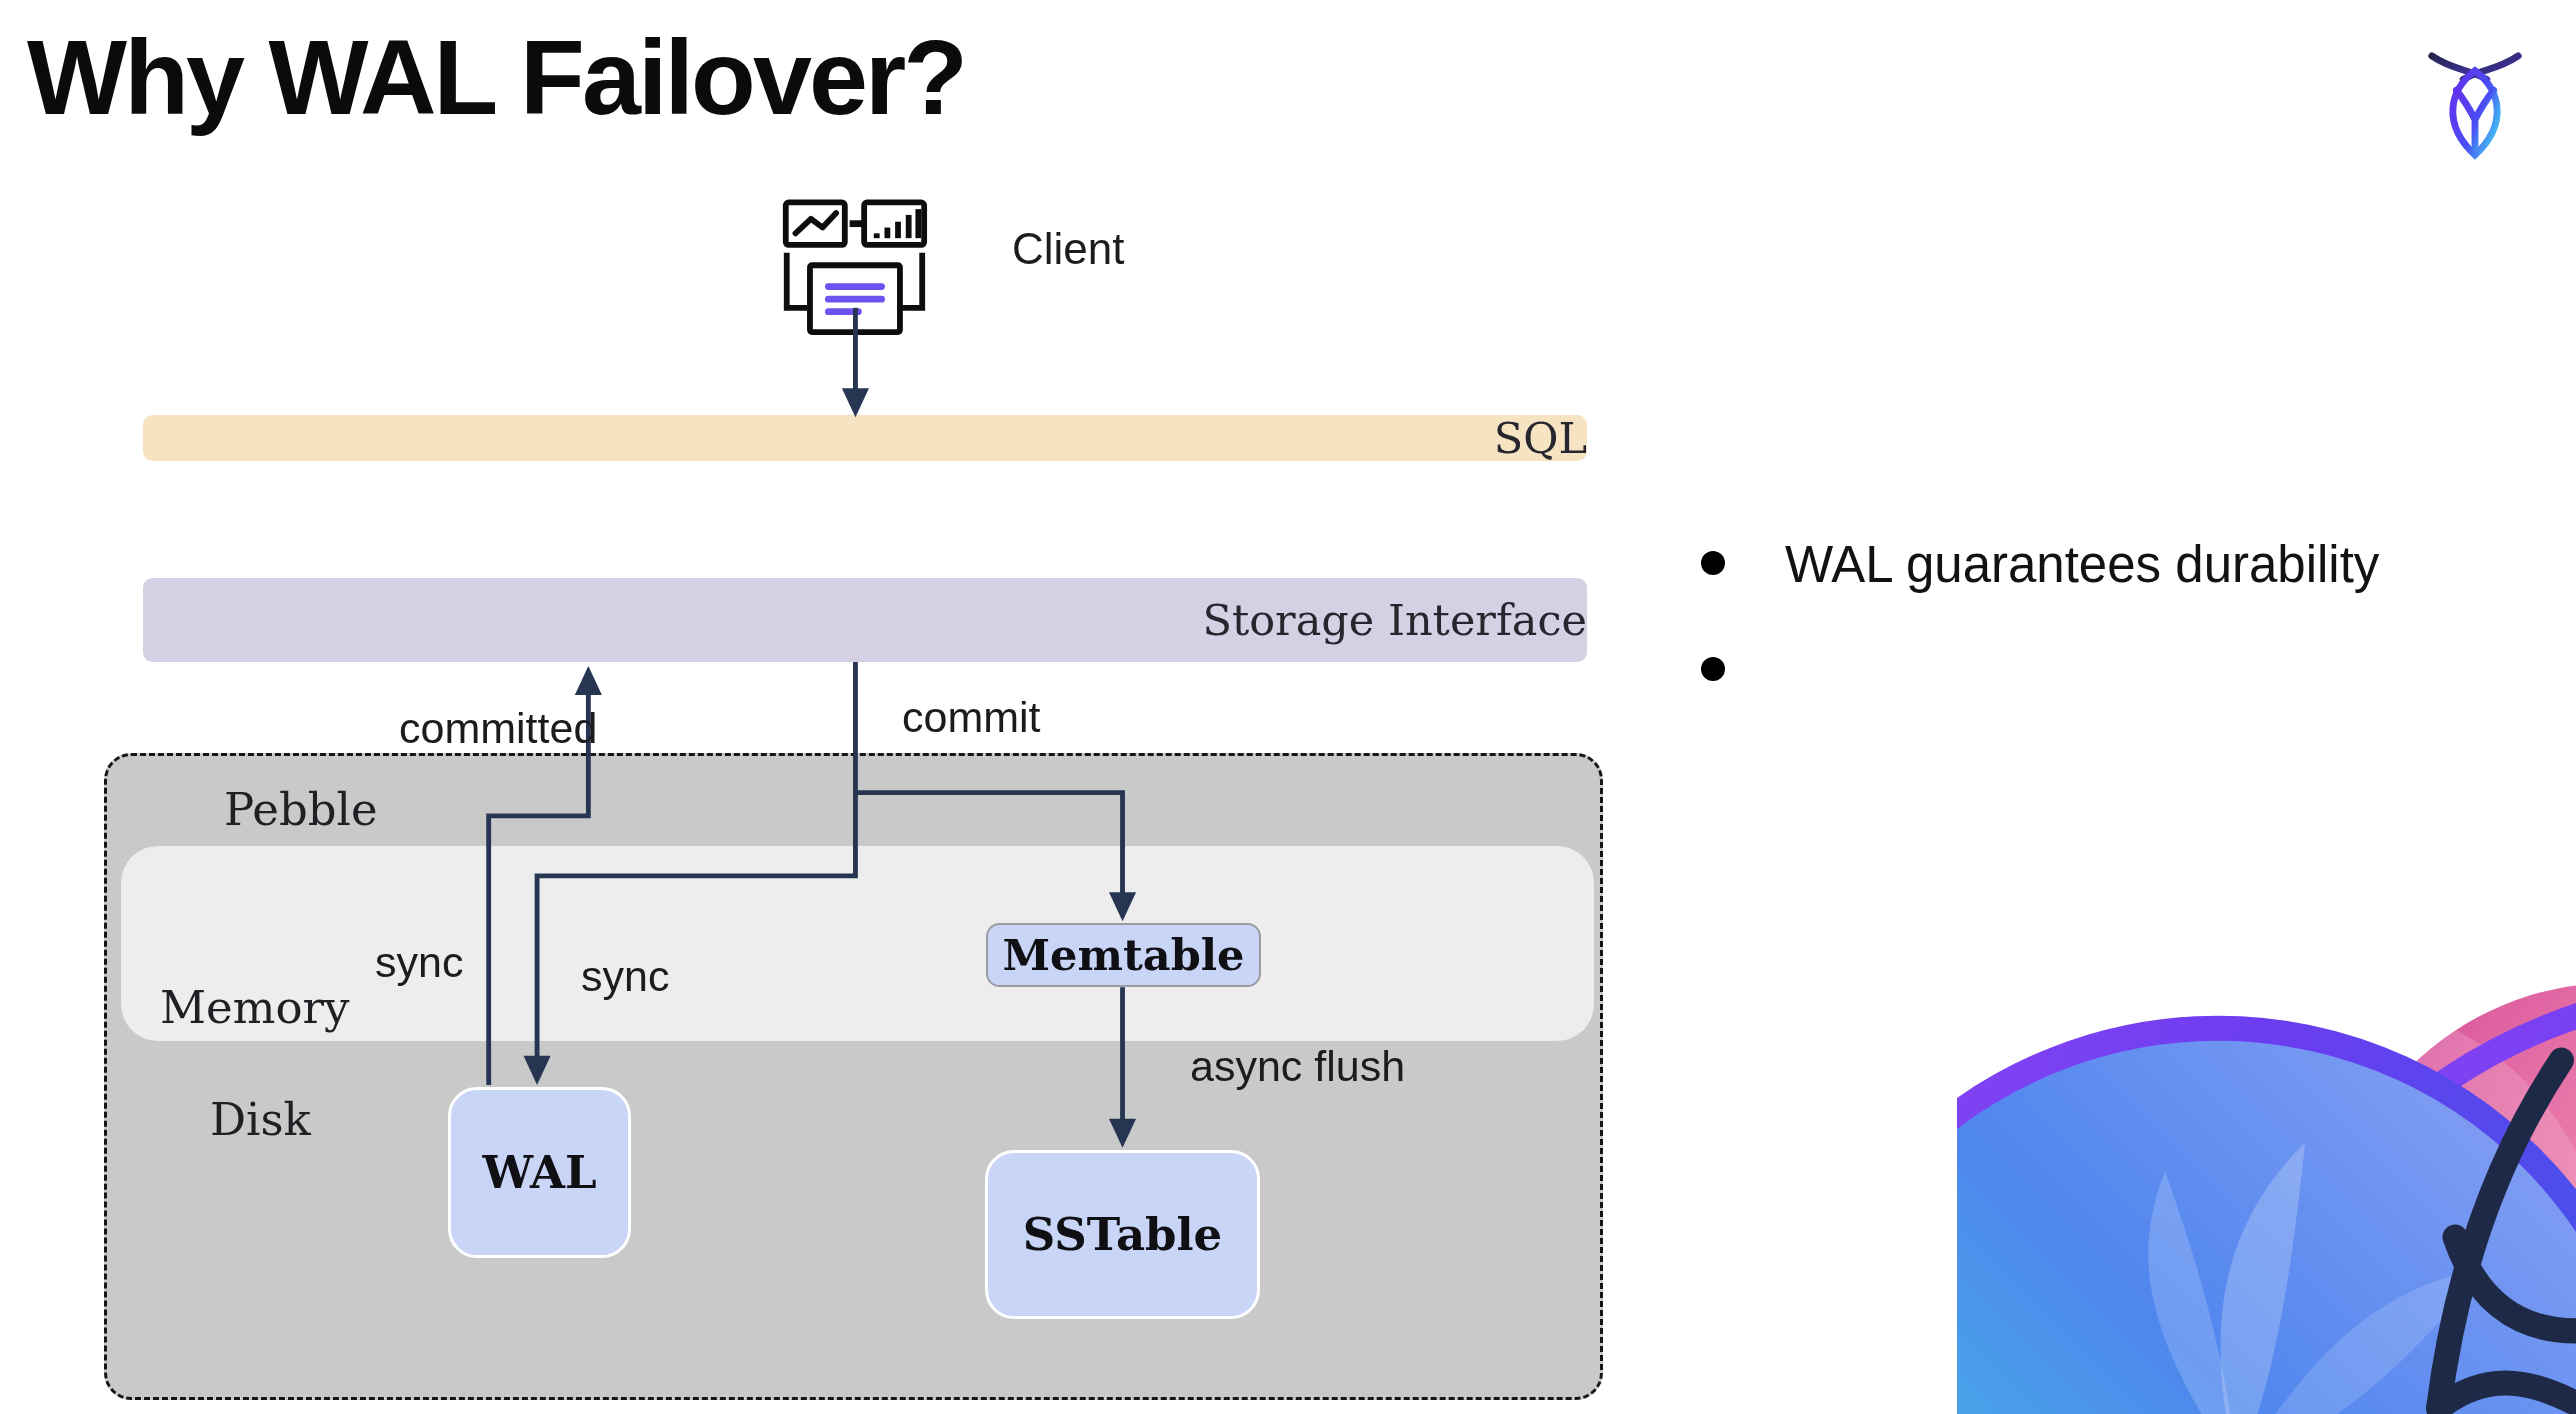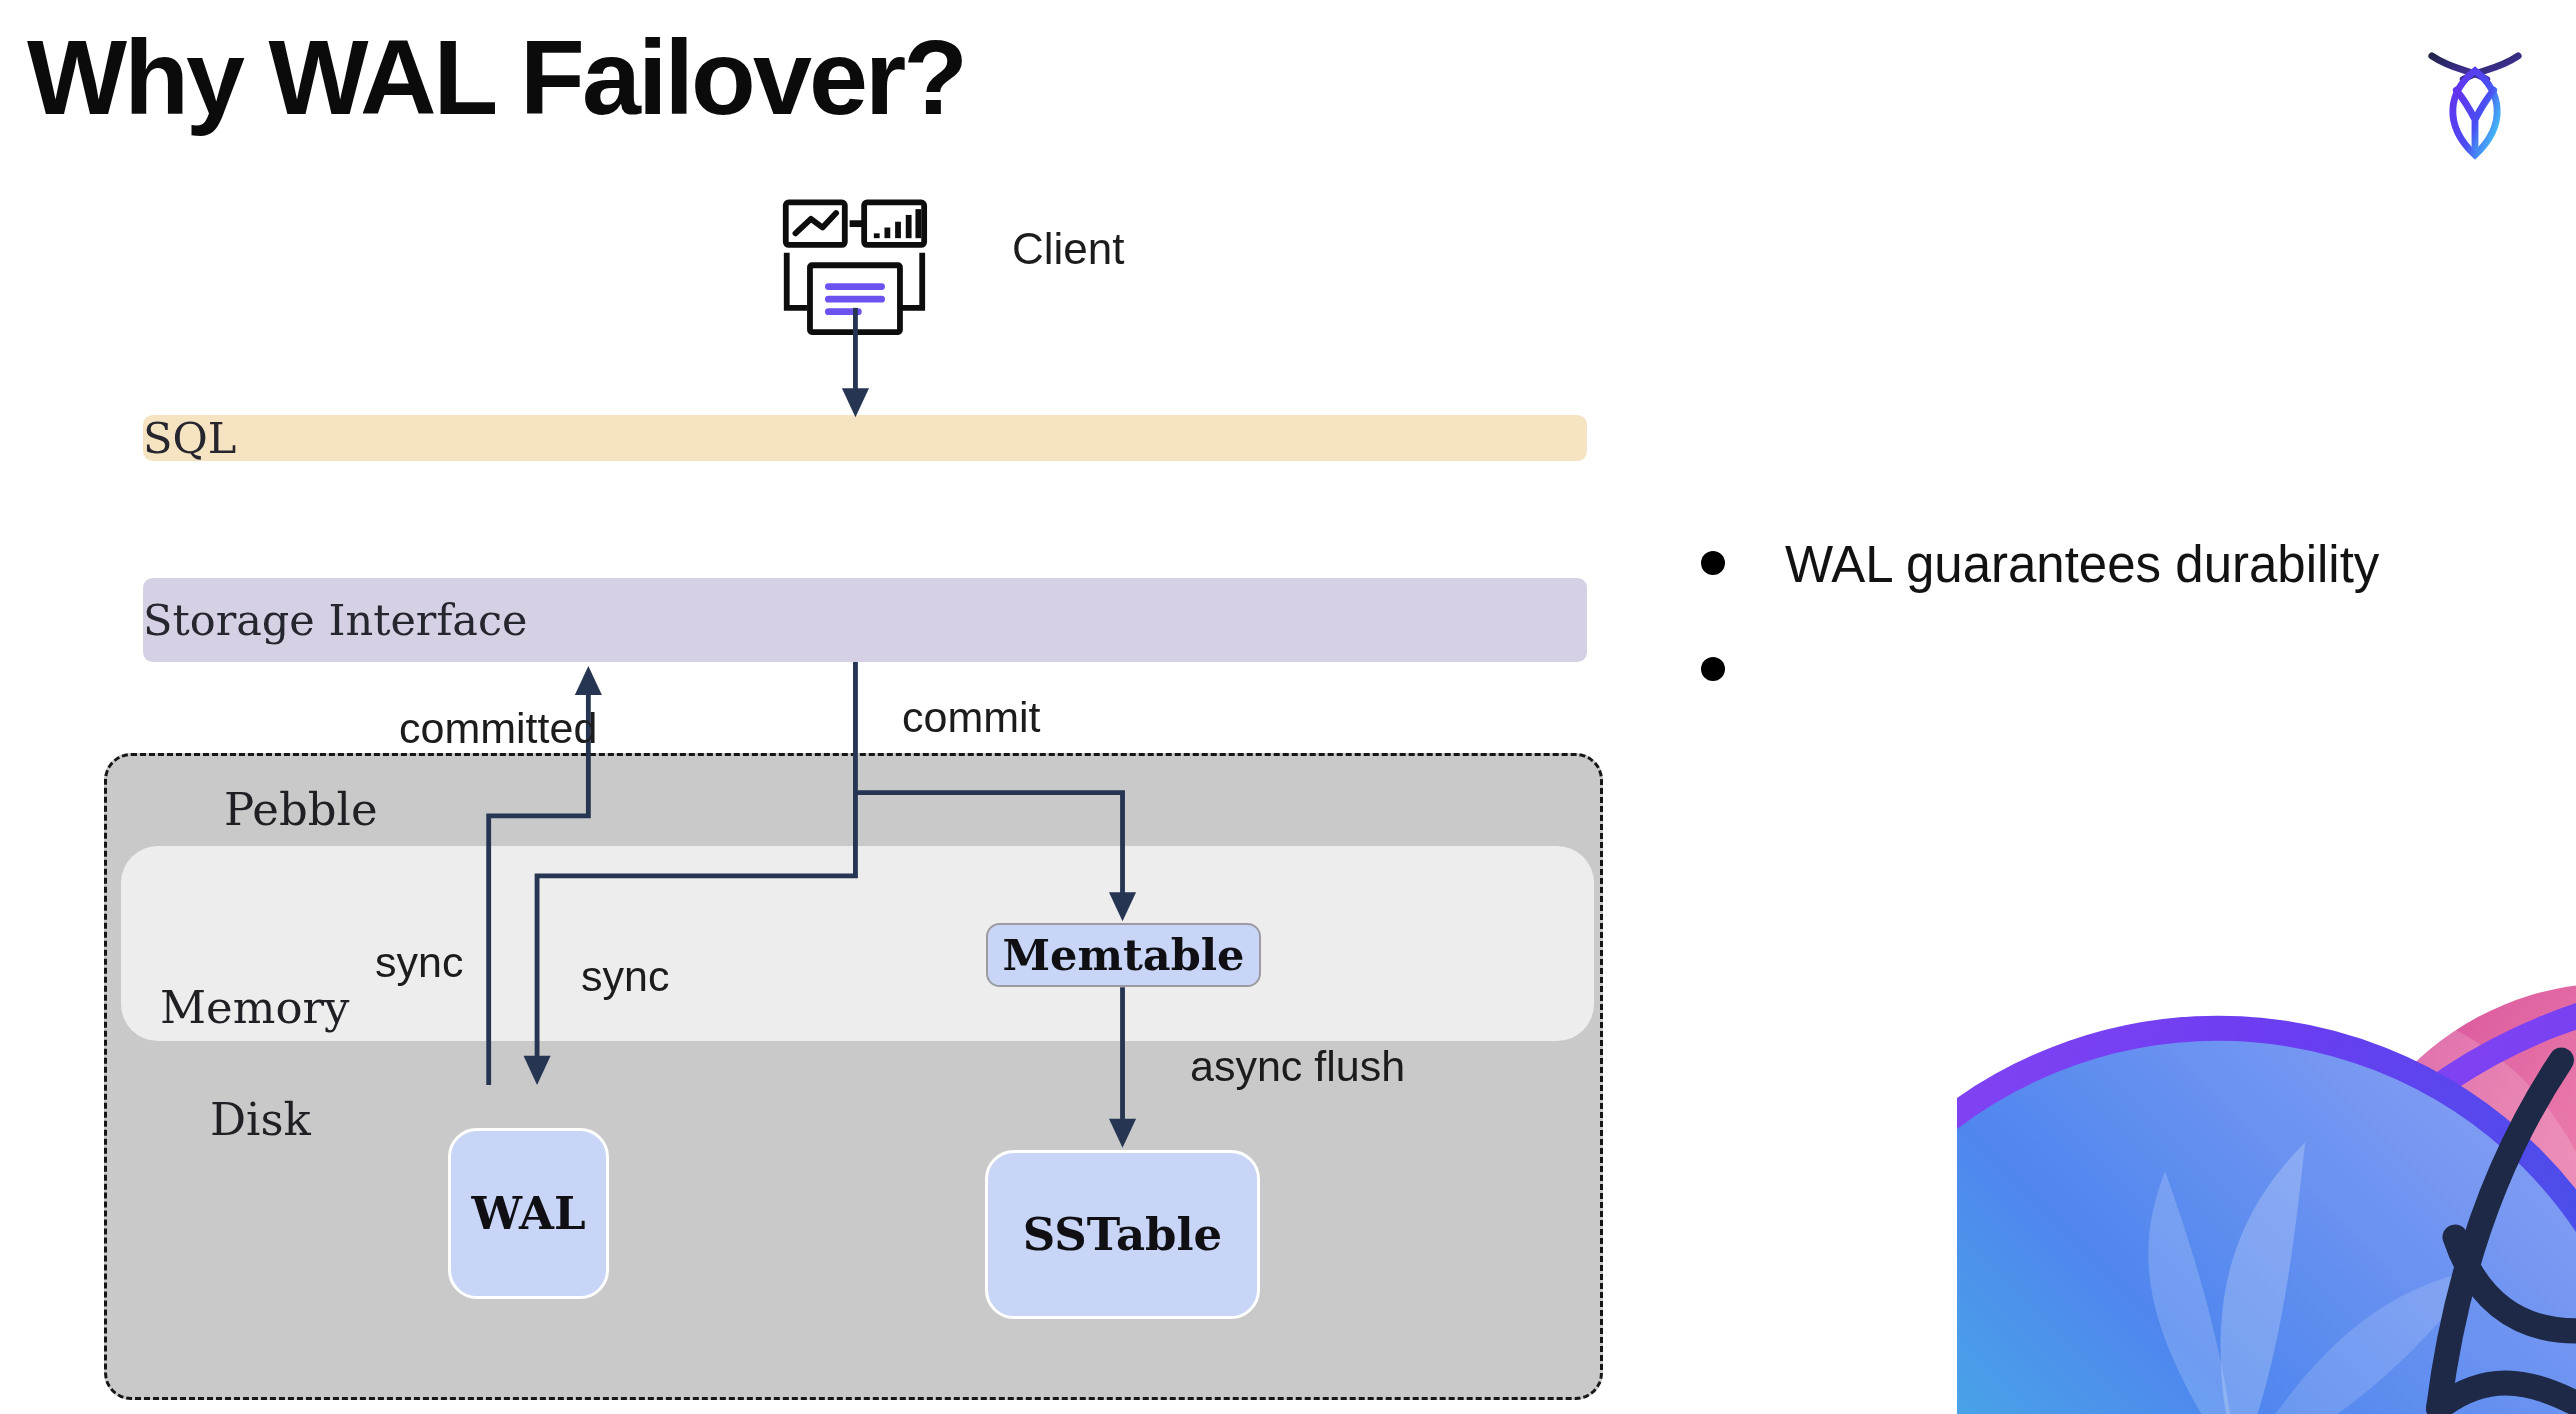--- a/index.html
+++ b/index.html
@@ -5,40 +5,40 @@
   html,body{margin:0;padding:0;background:#ffffff;}
   #stage{position:relative;width:2576px;height:1415px;overflow:hidden;background:#ffffff;
          font-family:"Liberation Sans", sans-serif;}
 
   
   #title{position:absolute;left:27px;top:17.4px;font-size:106px;font-weight:700;
          letter-spacing:-2.9px;color:#0b0b0c;}
 
   
   .bar{position:absolute;left:143px;width:1444px;border-radius:9.7px;
-       display:flex;align-items:center;justify-content:flex-start;}
+       display:flex;align-items:center;justify-content:flex-end;}
   #bar-sql{top:415px;height:46px;}
   #bar-kv{top:506px;height:47px;}
   #bar-storage{top:578px;height:84px;}
   .bar-label{font-family:"DejaVu Serif","Liberation Serif",serif;font-size:43px;color:#26262e;}
 
   
   #pebble{position:absolute;left:104px;top:753px;width:1499px;height:647px;
           border:3.9px dashed #161616;border-radius:27px;box-sizing:border-box;}
   #memory-band{position:absolute;left:13.5px;top:90px;width:1473px;height:195px;border-radius:37px;}
   .zone-label{position:absolute;font-family:"DejaVu Serif","Liberation Serif",serif;
               font-size:45px;color:#1f1f24;}
   #pebble-label{left:117px;top:27px;}
   #memory-label{left:53px;top:225px;}
   #disk-label{left:103px;top:337px;}
 
   
   .node-box{position:absolute;display:flex;align-items:center;justify-content:center;
             box-sizing:border-box;z-index:6;}
-  #wal-box{left:448px;top:1128px;width:161px;height:171px;border:3.9px solid #ffffff;border-radius:29px;}
+  #wal-box{left:448px;top:1087px;width:183px;height:171px;border:3.9px solid #ffffff;border-radius:29px;}
   #memtable-box{left:986px;top:923px;width:275px;height:64px;border:2.9px solid #9b9ba1;border-radius:13.5px;}
   #sstable-box{left:985px;top:1150px;width:275px;height:169px;border:3.9px solid #ffffff;border-radius:29px;}
   .node-label{font-family:"DejaVu Serif","Liberation Serif",serif;font-weight:700;
               font-size:45px;color:#101014;}
 
   
   .flow-label{position:absolute;font-size:43px;color:#1c1c1e;z-index:7;white-space:nowrap;}
   #label-committed{left:399px;top:704px;}
   #label-commit{left:902px;top:693px;}
   #label-sync-1{left:375px;top:938px;}

